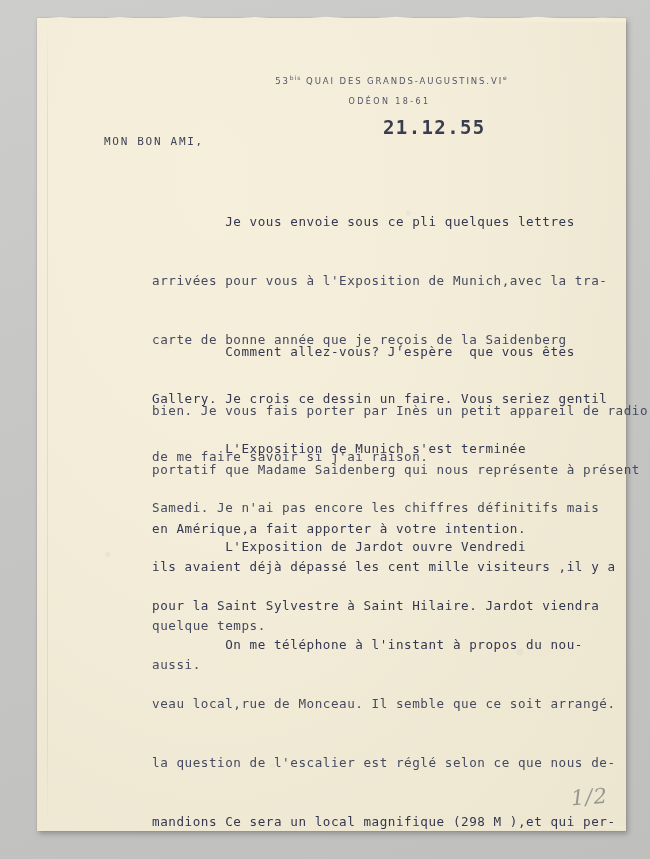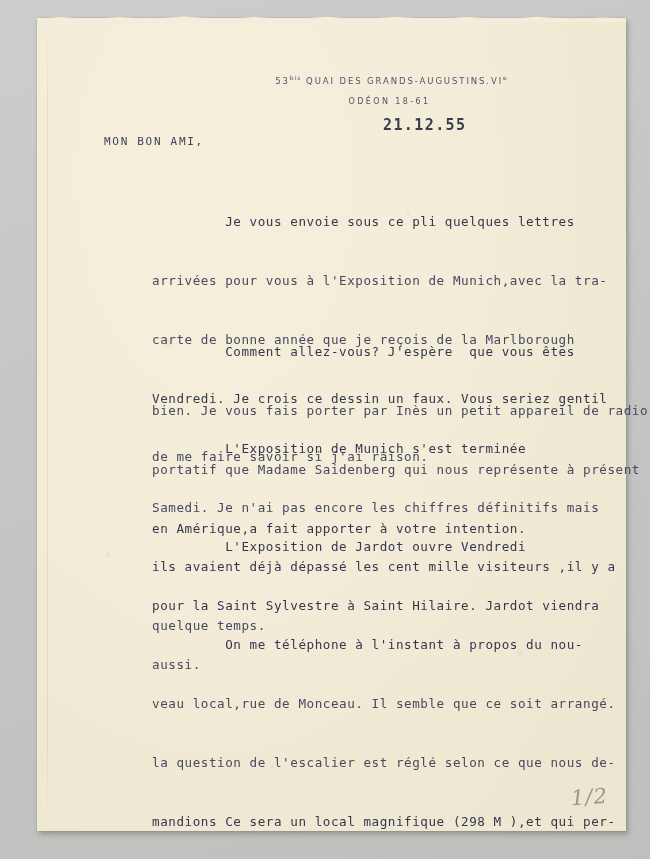--- a/index.html
+++ b/index.html
@@ -102,21 +102,21 @@
     vertical-align: super;
     letter-spacing: 1px;
   }
   #lh-address { top: 56px; padding-left: 60px; }
   #lh-phone   { top: 79px; padding-left: 58px; font-size: 8px; letter-spacing: 2.4px; }
 
   #date-line {
     position: absolute;
     top: 98px;
     left: 346px;
-    font-size: 15px;
+    font-size: 19px;
     letter-spacing: 1.4px;
     color: #3a3d4f;
     font-weight: 600;
   }
 
   #salutation {
     position: absolute;
     top: 117px;
     left: 67px;
     font-size: 11px;
@@ -175,22 +175,22 @@
 
       <div class="letterhead" id="lh-phone">ODÉON 18-61</div>
 
       <div id="date-line">21.12.55</div>
 
       <div id="salutation">MON BON AMI,</div>
 
       <div class="para" id="p1">
         <span class="ln ink-dark">         Je vous envoie sous ce pli quelques lettres</span>
         <span class="ln ink-mid">arrivées pour vous à l'Exposition de Munich,avec la tra-</span>
-        <span class="ln ink-mid">carte de bonne année que je reçois de la Marlborough</span>
-        <span class="ln ink-dark">Vendredi. Je crois ce dessin un faux. Vous seriez gentil</span>
+        <span class="ln ink-mid">carte de bonne année que je reçois de la Saidenberg</span>
+        <span class="ln ink-dark">Gallery. Je crois ce dessin un faire. Vous seriez gentil</span>
         <span class="ln ink-mid">de me faire savoir si j'ai raison.</span>
       </div>
 
       <div class="para" id="p2">
         <span class="ln ink-dark">         Comment allez-vous? J'espère  que vous êtes</span>
         <span class="ln ink-mid">bien. Je vous fais porter par Inès un petit appareil de radio</span>
         <span class="ln ink-mid">portatif que Madame Saidenberg qui nous représente à présent</span>
         <span class="ln ink-dark">en Amérique,a fait apporter à votre intention.</span>
       </div>
 

